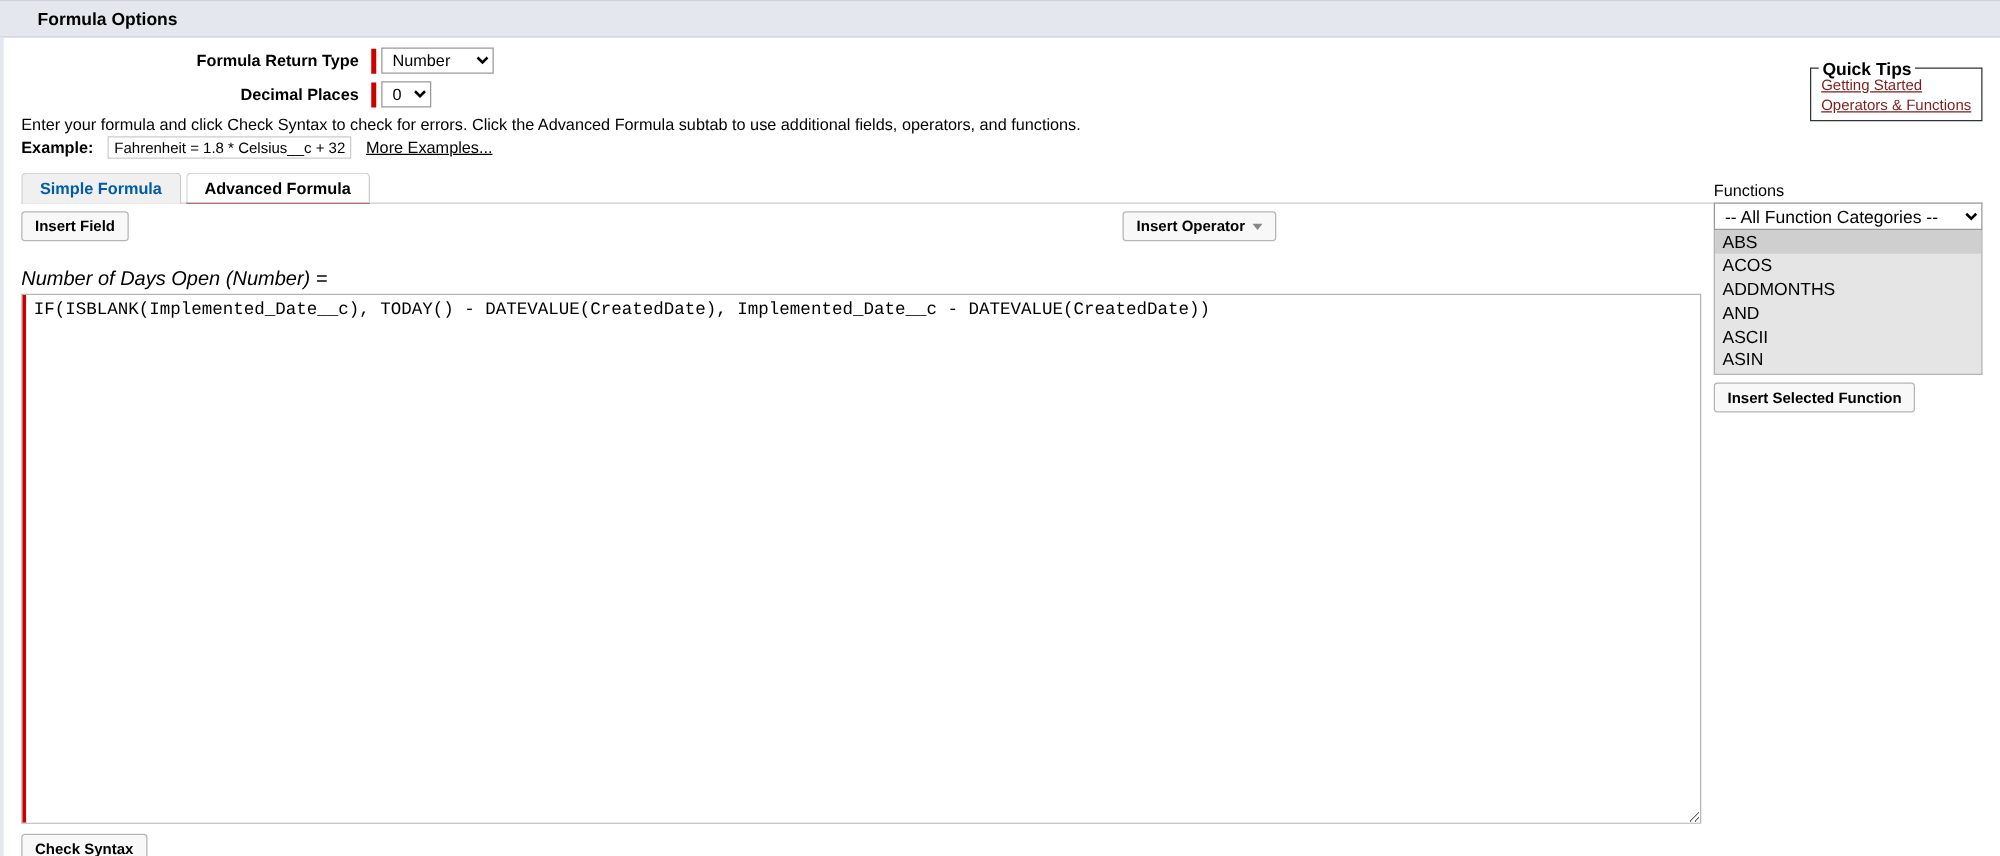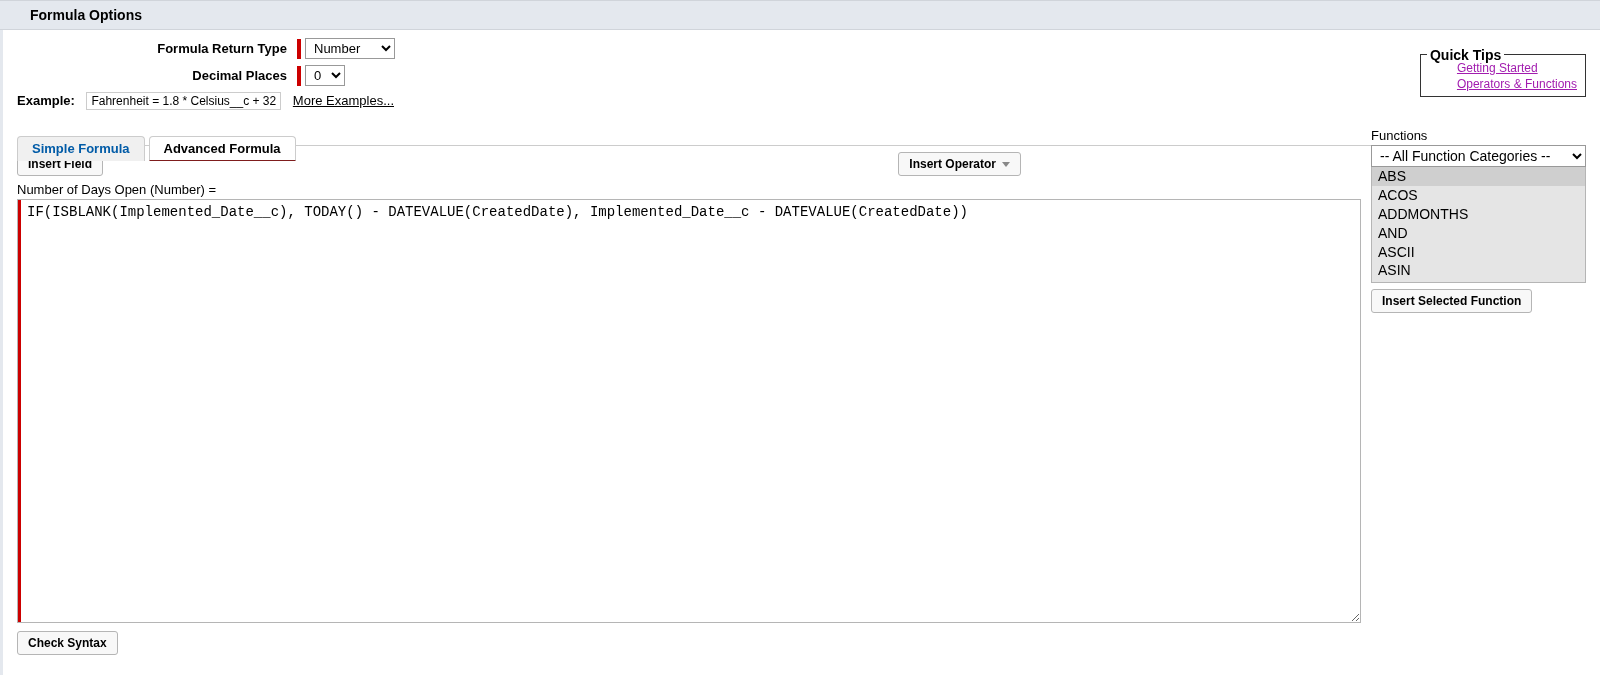--- a/index.html
+++ b/index.html
@@ -88,45 +88,44 @@
     position: absolute;
     top: -8px;
     left: 6px;
     background: #fff;
     padding: 0 3px;
     font-weight: bold;
     font-size: 14px;
   }
   .quick-tips a {
     display: block;
-    color: #a21caf;
+    color: #7f1d1d;
     text-decoration: underline;
     cursor: pointer;
     line-height: 1.3;
-    margin-left: 28px;
   }
   
   .tabs {
     display: flex;
     border-bottom: 1px solid #ccc;
     margin-bottom: 0;
   }
   .tab {
     padding: 4px 14px;
     border: 1px solid #ccc;
     border-bottom: none;
     border-top-left-radius: 4px;
     border-top-right-radius: 4px;
     margin-right: 4px;
     background: #f4f4f4;
     cursor: pointer;
     font-size: 13px;
     font-weight: bold;
     position: relative;
-    top: 16px;
+    top: 1px;
   }
   .tab.inactive {
     color: #015ba7;
     background: #f0f0f0;
   }
   .tab.active {
     background: #fff;
     color: #000;
     border-bottom: 1px solid #7f1d1d;
   }
@@ -140,43 +139,44 @@
     flex: 1;
     min-width: 0;
   }
   .editor-right {
     width: 215px;
     flex-shrink: 0;
   }
   .editor-toolbar {
     display: flex;
     align-items: center;
-    margin-bottom: 6px;
+    margin-bottom: 22px;
   }
   .btn {
     border: 1px solid #b5b5b5;
     border-radius: 3px;
     background: #f8f8f8;
     padding: 4px 10px;
     font-size: 12px;
     font-weight: bold;
     cursor: pointer;
     display: inline-flex;
     align-items: center;
     gap: 6px;
   }
   .btn .caret {
     width: 0; height: 0;
     border-left: 4px solid transparent;
     border-right: 4px solid transparent;
     border-top: 5px solid #888;
   }
   .field-label {
-    font-size: 13px;
+    font-size: 16px;
     margin-bottom: 2px;
+    font-style: italic;
   }
   .formula-wrap {
     display: flex;
     border: 1px solid #b5b5b5;
   }
   .formula-redline {
     width: 3px;
     background: #c00;
   }
   textarea.formula {
@@ -251,20 +251,21 @@
   <div class="row">
     <div class="row-label">Decimal Places</div>
     <div class="red-bar-select">
       <span class="red-bar"></span>
       <select style="width:40px;">
         <option>0</option>
       </select>
     </div>
   </div>
 
+  <div class="instruction">Enter your formula and click Check Syntax to check for errors. Click the Advanced Formula subtab to use additional fields, operators, and functions.</div>
 
   <div class="example-line">
     <b>Example:</b>
     <span class="example-box">Fahrenheit = 1.8 * Celsius__c + 32</span>
     <a class="example-link">More Examples...</a>
   </div>
 
   <div class="tabs">
     <div class="tab inactive">Simple Formula</div>
     <div class="tab active">Advanced Formula</div>

